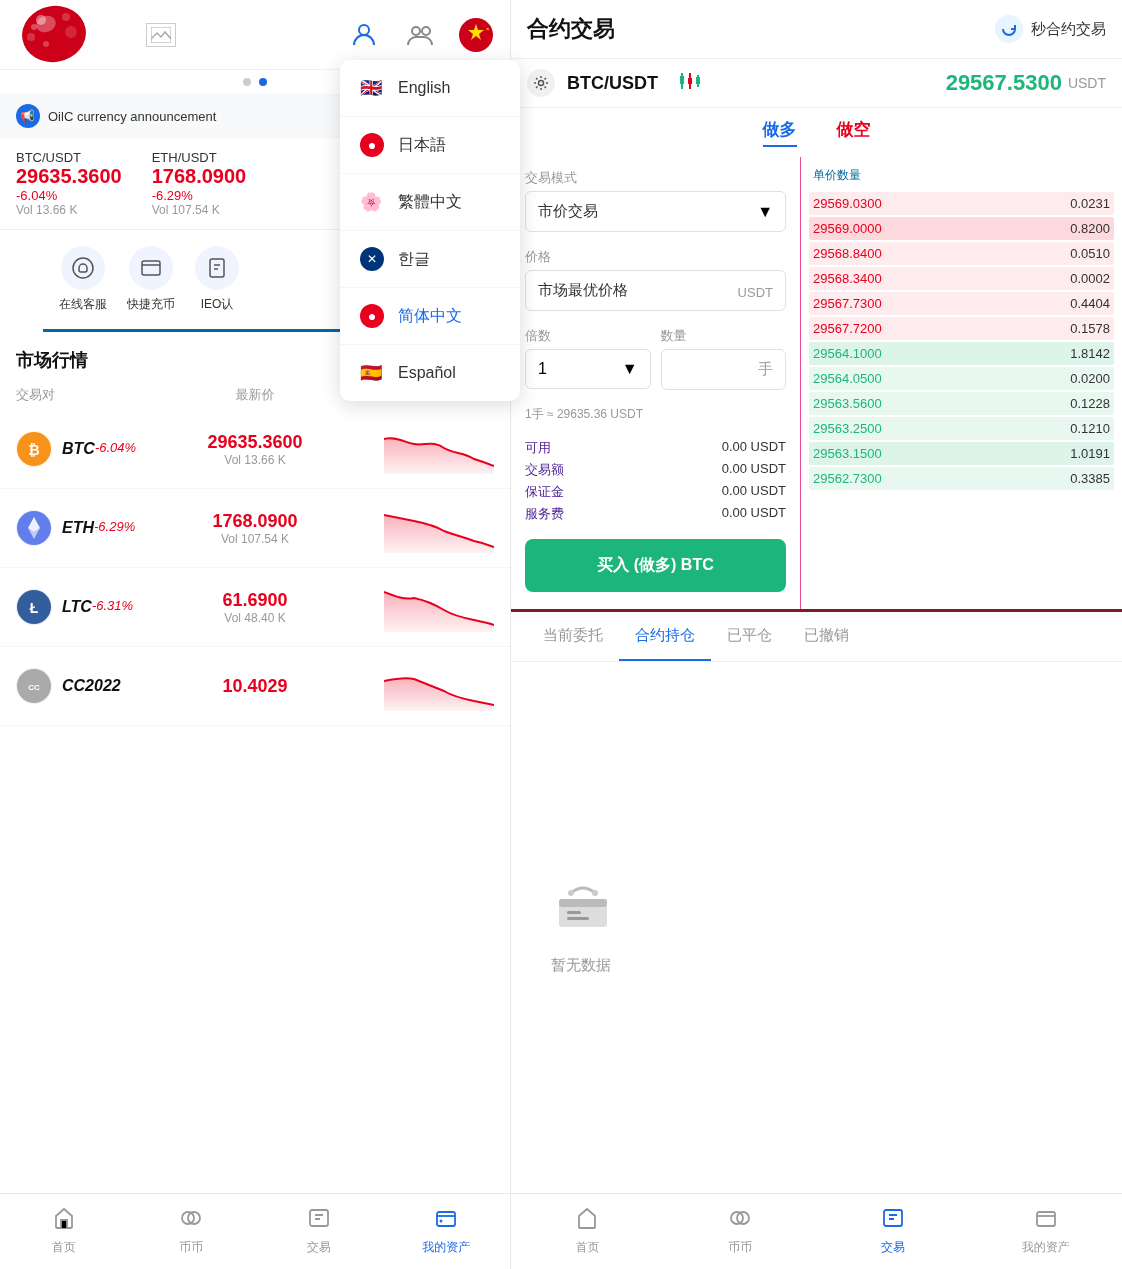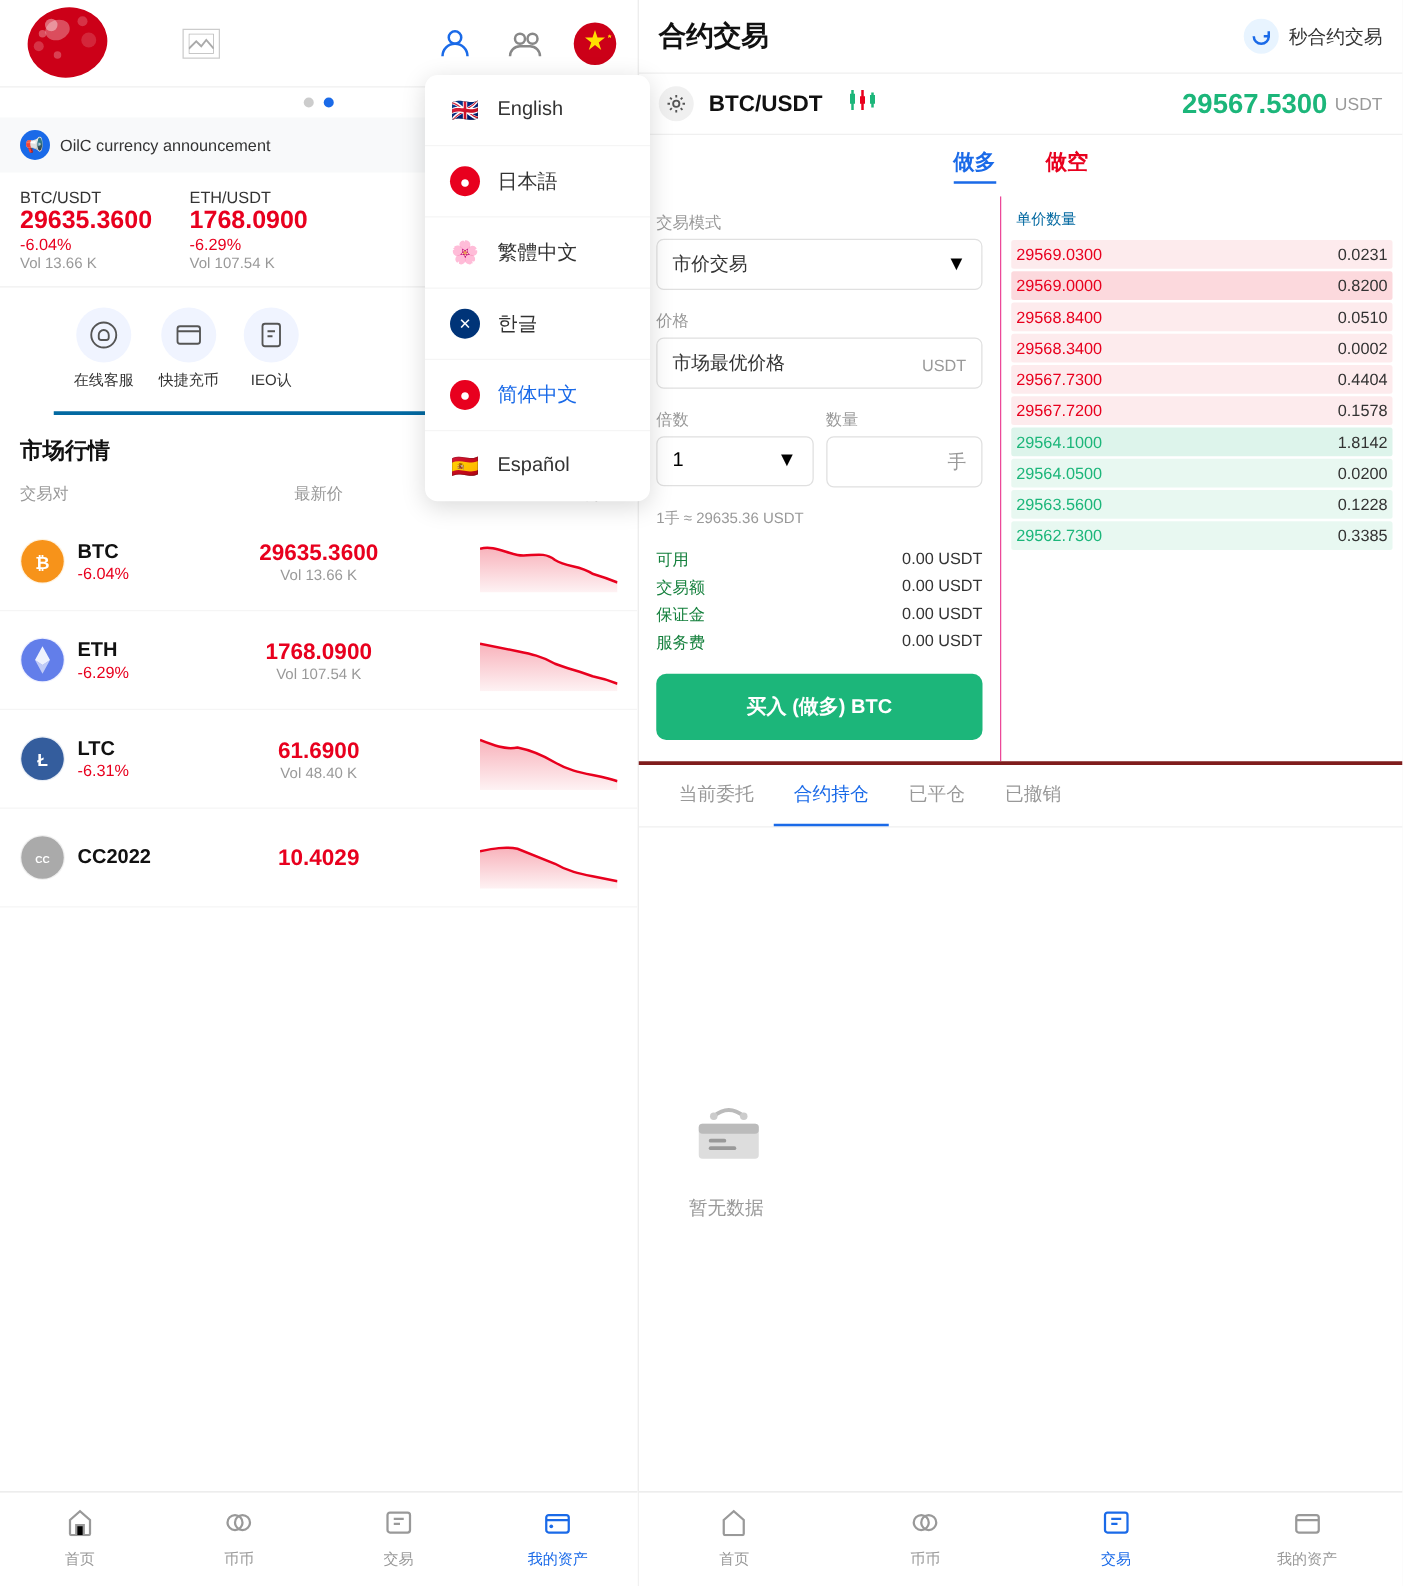--- a/index.html
+++ b/index.html
@@ -186,21 +186,21 @@
       width: 36px;
       height: 36px;
       border-radius: 50%;
       display: flex;
       align-items: center;
       justify-content: center;
       font-size: 14px;
       font-weight: bold;
     }
 
-    .coin-info { display: flex; flex-direction: column; }
+    .coin-info { display: flex; flex-direction: row; font-style: italic; }
     .coin-name { font-size: 16px; font-weight: bold; color: #111; }
     .coin-change { font-size: 13px; color: #e8001e; }
 
     .market-item-center { flex: 1; text-align: center; }
     .market-price-big { font-size: 18px; font-weight: bold; color: #e8001e; }
     .market-vol { font-size: 12px; color: #999; }
 
     .market-item-right { flex: 1; display: flex; justify-content: flex-end; }
 
     .sparkline {
@@ -441,21 +441,21 @@
       flex-direction: column;
       gap: 4px;
     }
 
     .info-row {
       display: flex;
       justify-content: space-between;
       font-size: 13px;
     }
 
-    .info-row .info-key { color: #15803d; }
+    .info-row .info-key { color: #4c1d95; }
     .info-row .info-val { color: #333; }
 
     .buy-btn {
       background: #1cb67a;
       border: none;
       border-radius: 8px;
       padding: 16px;
       font-size: 16px;
       font-weight: bold;
       color: #fff;
@@ -1000,20 +1000,28 @@
       </div>
       <div class="ob-row bid">
         <span class="ob-price-bid">29564.0500</span>
         <span class="ob-qty">0.0200</span>
       </div>
       <div class="ob-row bid">
         <span class="ob-price-bid">29563.5600</span>
         <span class="ob-qty">0.1228</span>
       </div>
       <div class="ob-row bid">
+        <span class="ob-price-bid">29563.2500</span>
+        <span class="ob-qty">0.1210</span>
+      </div>
+      <div class="ob-row bid" style="background:rgba(28,182,122,0.15);">
+        <span class="ob-price-bid">29563.1500</span>
+        <span class="ob-qty">1.0191</span>
+      </div>
+      <div class="ob-row bid">
         <span class="ob-price-bid">29562.7300</span>
         <span class="ob-qty">0.3385</span>
       </div>
     </div>
   </div>
 
   <div class="bottom-tabs">
     <div class="btab">当前委托</div>
     <div class="btab active">合约持仓</div>
     <div class="btab">已平仓</div>

